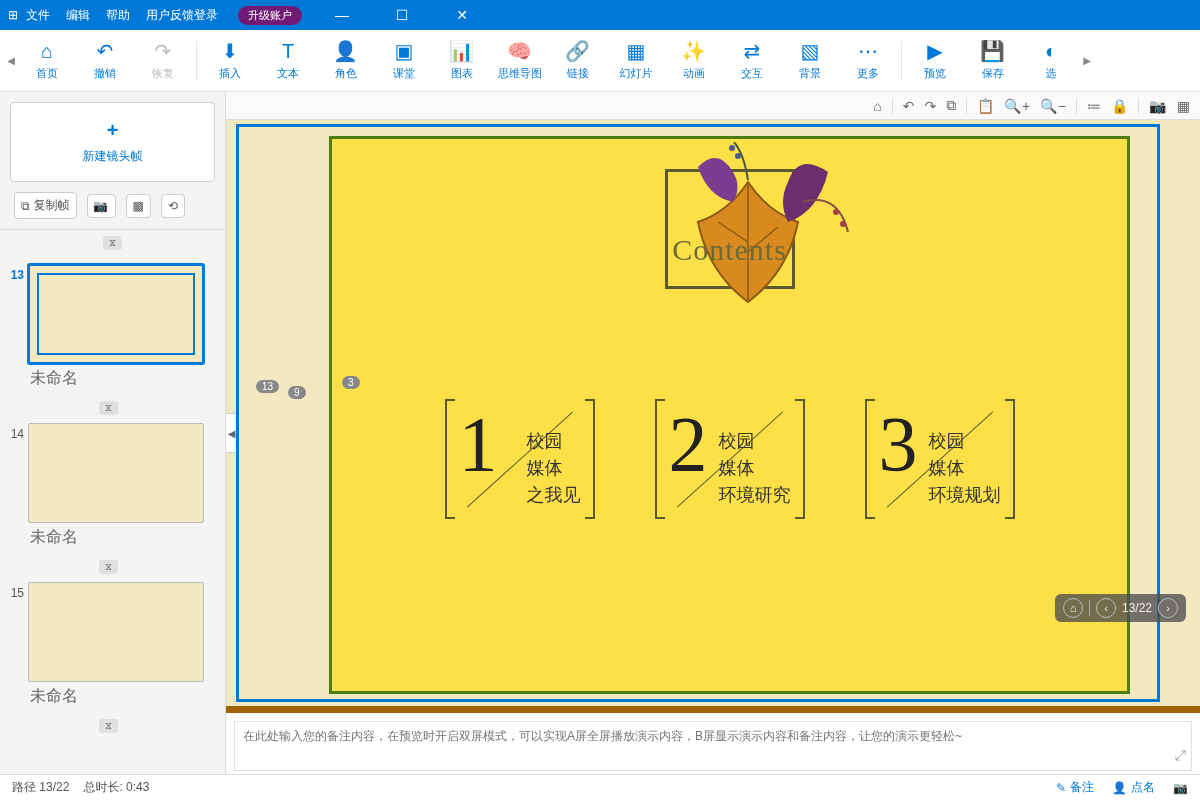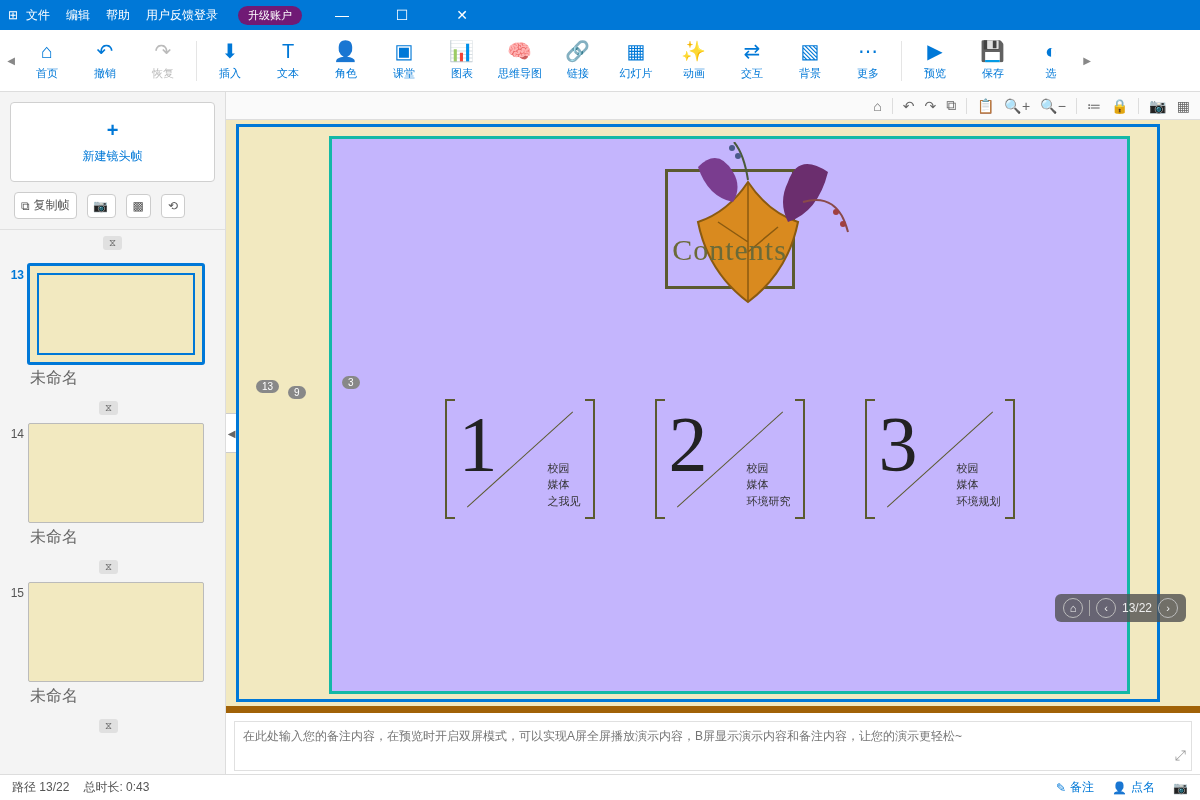--- a/index.html
+++ b/index.html
@@ -33,34 +33,34 @@
 .thumb.active { outline: 3px solid #0078d7; outline-offset: -2px; }
 .thumb-inner { position: absolute; inset: 8px; border: 2px solid #0078d7; }
 .thumb-label { font-size: 16px; color: #666; padding: 4px 2px; }
 .timer-chip { text-align: center; margin: 2px 0 8px 0; }
 .timer-chip span { display: inline-block; background: #e0e0e0; border-radius: 3px; padding: 1px 6px; font-size: 10px; color: #666; }
 .canvas-area { flex: 1; display: flex; flex-direction: column; min-width: 0; position: relative; }
 .canvas-toolbar { height: 28px; border-bottom: 1px solid #ddd; display: flex; align-items: center; justify-content: flex-end; padding: 0 10px; gap: 10px; color: #666; font-size: 14px; background: #fafafa; }
 .ctb-sep { width: 1px; height: 16px; background: #ddd; }
 .canvas-viewport { flex: 1; background: #f2e9c0; position: relative; overflow: hidden; }
 .selection-outer { position: absolute; left: 10px; top: 4px; right: 40px; bottom: 4px; border: 3px solid #0078d7; }
-.slide-frame { position: absolute; left: 80px; top: 16px; right: 70px; bottom: 12px; border: 3px solid #14b8a6; background: #c4b5fd; margin-left: 23px; }
+.slide-frame { position: absolute; left: 80px; top: 16px; right: 70px; bottom: 12px; border: 3px solid #4d7c0f; background: #fde047; margin-left: 23px; }
 .contents-art { position: absolute; left: 50%; top: 30px; transform: translateX(-50%); text-align: center; }
 .contents-art .frame-box { width: 130px; height: 120px; border: 3px solid #5b5a2f; margin: 0 auto; position: relative; }
 .contents-art .leaf { position: absolute; inset: -30px -40px -10px -30px; }
 .contents-art .title-text { font-family: Georgia, serif; font-size: 30px; color: #6b6a38; letter-spacing: 1px; margin-top: -56px; position: relative; }
 .sections { position: absolute; left: 0; right: 0; top: 260px; display: flex; justify-content: center; gap: 60px; }
 .section-box { width: 150px; height: 120px; position: relative; }
 .section-box .bracket-l, .section-box .bracket-r { position: absolute; top: 0; bottom: 0; width: 10px; border: 2px solid #5b5a2f; }
 .section-box .bracket-l { left: 0; border-right: none; }
 .section-box .bracket-r { right: 0; border-left: none; }
 .section-box .diag { position: absolute; left: 10px; right: 10px; top: 0; bottom: 0; }
 .section-box .diag::after { content: ""; position: absolute; left: -6px; right: -6px; top: 50%; border-top: 1.5px solid #5b5a2f; transform: rotate(-42deg); transform-origin: center; }
 .section-box .num { position: absolute; left: 14px; top: 6px; font-size: 78px; font-family: Georgia, serif; color: #222; line-height: 1; }
-.section-box .text { position: absolute; right: 14px; bottom: 10px; font-size: 11px; color: #333; text-align: left; line-height: 1.5; }
+.section-box .text { position: absolute; right: 14px; bottom: 10px; font-size: 18px; color: #333; text-align: left; line-height: 1.5; }
 .marker { position: absolute; background: #888; color: #fff; font-size: 10px; border-radius: 8px; padding: 1px 6px; }
 .notes-bar { height: 68px; border-top: 7px solid #a16207; background: #fff; display: flex; align-items: flex-start; padding: 8px; position: relative; }
 .notes-bar textarea { flex: 1; border: 1px solid #e0e0e0; resize: none; height: 50px; padding: 6px 8px; font-size: 12px; color: #999; font-family: inherit; }
 .notes-bar .expand { position: absolute; right: 14px; bottom: 10px; color: #999; font-size: 14px; }
 .nav-overlay { position: absolute; right: 14px; bottom: 84px; background: rgba(80,80,80,0.8); border-radius: 6px; display: flex; align-items: center; gap: 6px; padding: 4px 8px; color: #eee; font-size: 12px; }
 .nav-overlay .circle { border: 1px solid #bbb; border-radius: 50%; width: 20px; height: 20px; display: flex; align-items: center; justify-content: center; font-size: 11px; }
 .left-collapse { position: absolute; left: -1px; top: 50%; width: 14px; height: 40px; background: #fff; border: 1px solid #ccc; border-left: none; display: flex; align-items: center; justify-content: center; font-size: 10px; color: #666; }
 .statusbar { height: 26px; background: #fff; border-top: 1px solid #ddd; display: flex; align-items: center; justify-content: space-between; padding: 0 12px; font-size: 12px; color: #555; }
 .statusbar .right { display: flex; gap: 18px; align-items: center; }
 .statusbar .right .item { display: flex; align-items: center; gap: 4px; color: #0078d7; }

